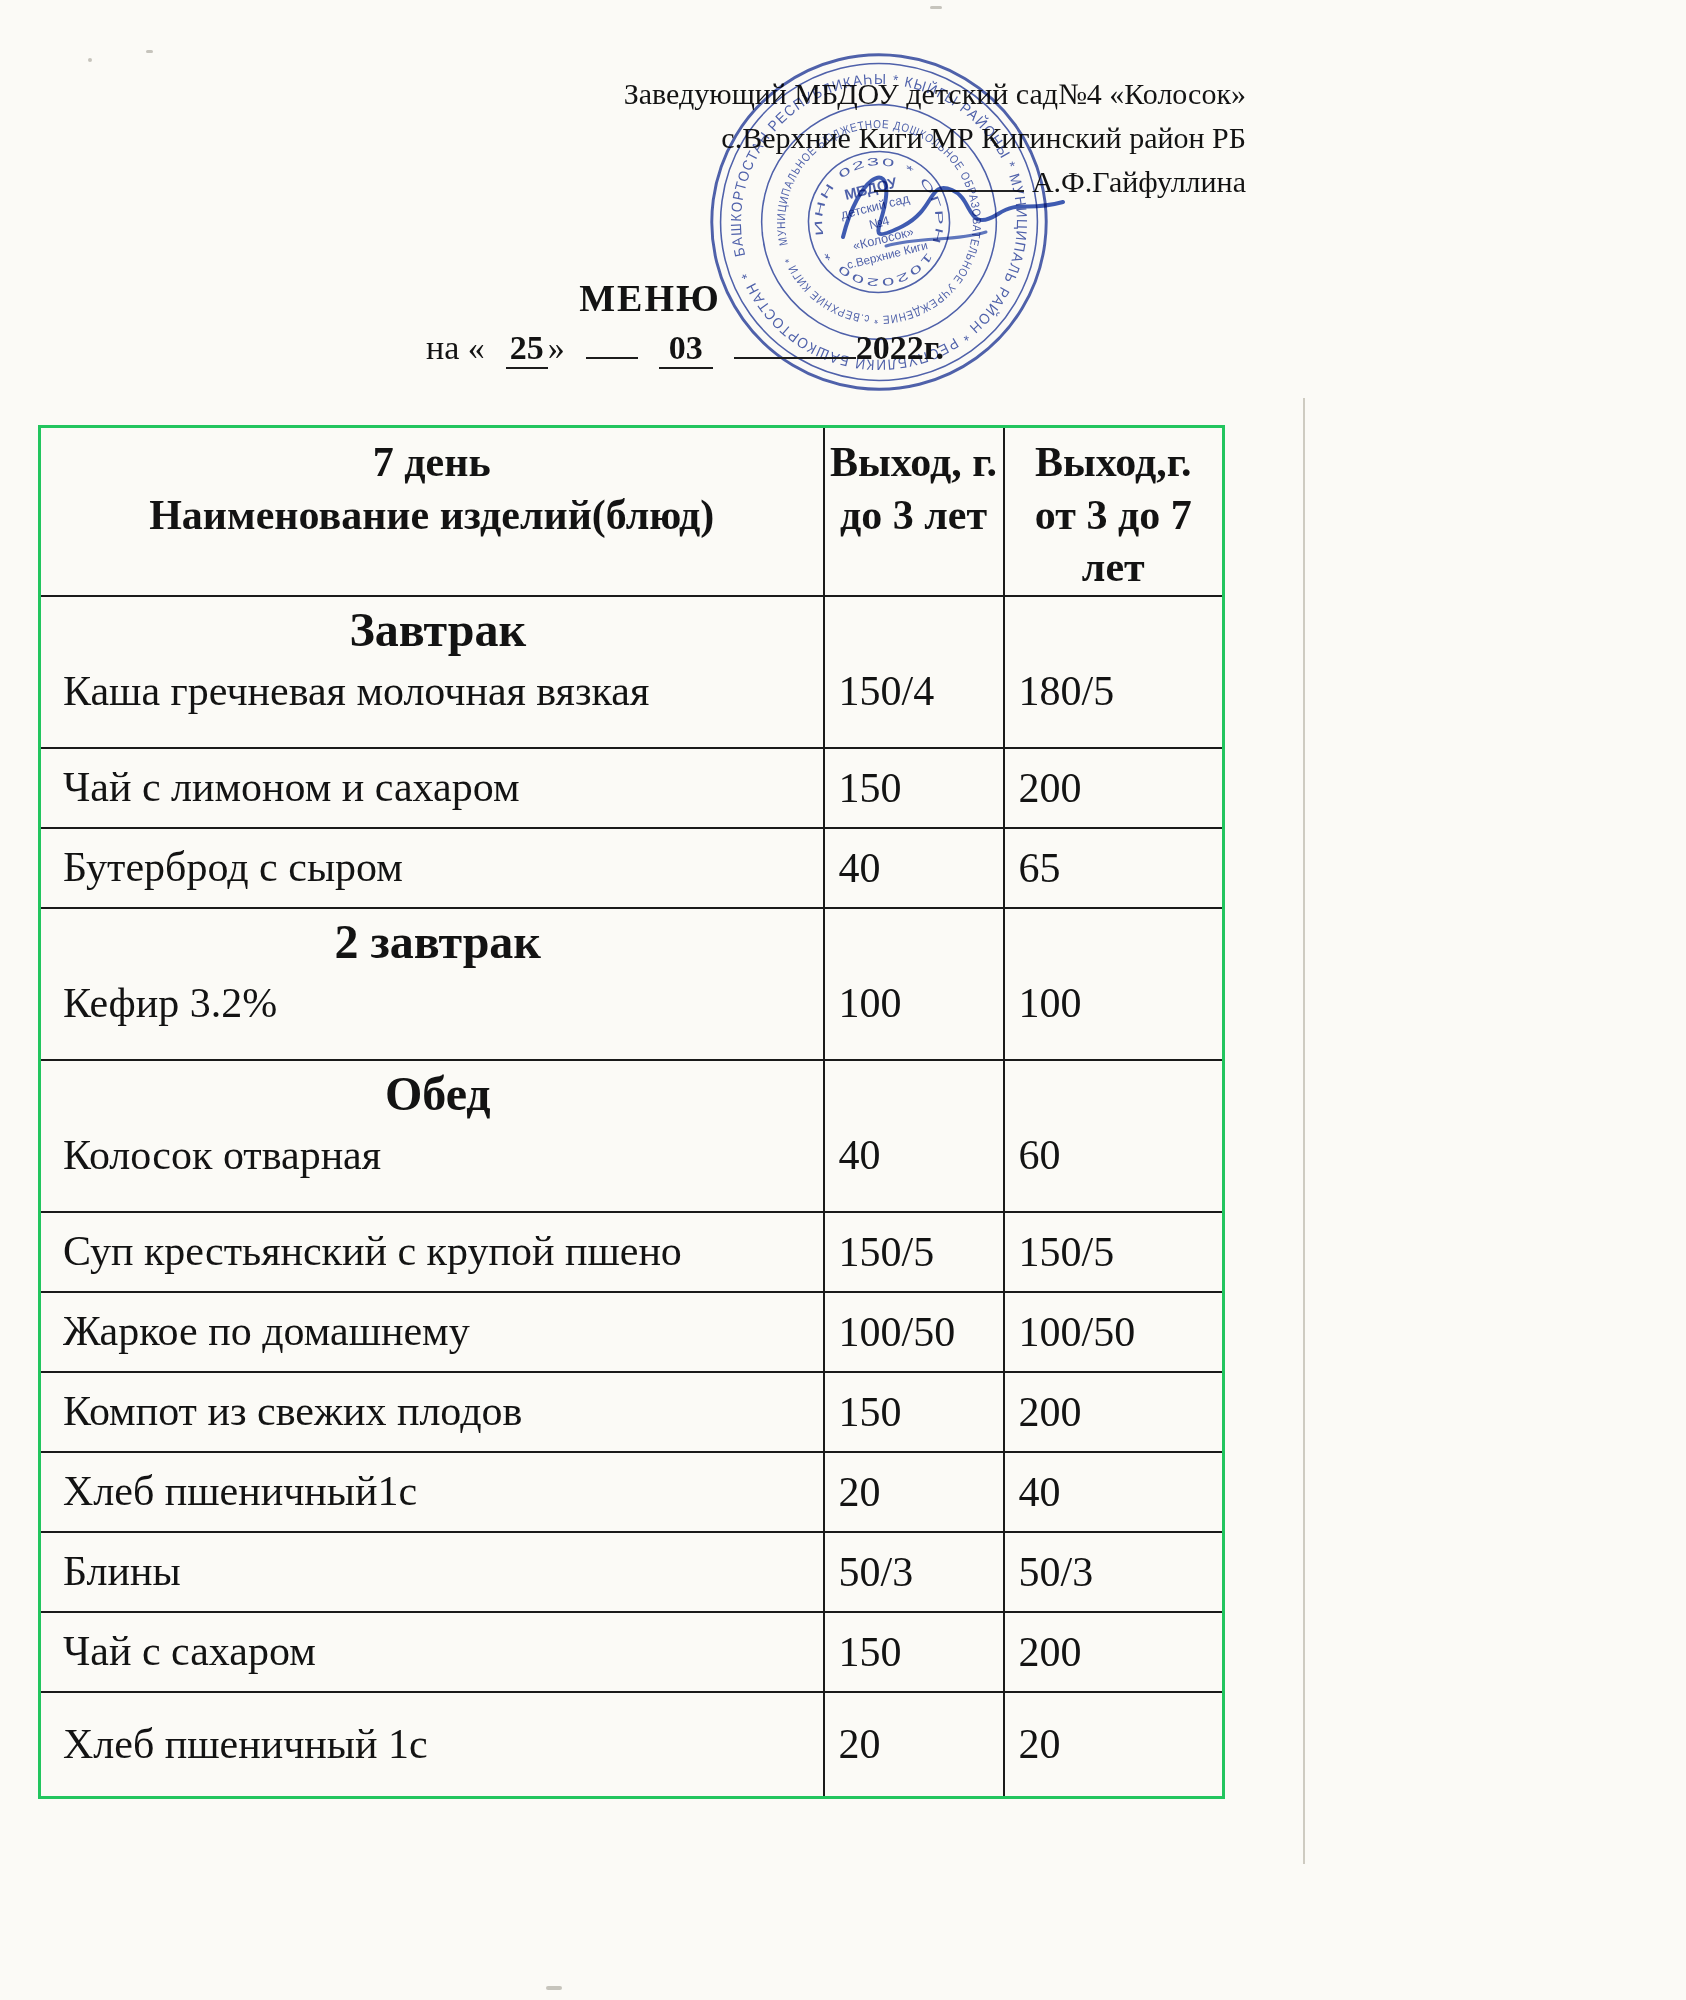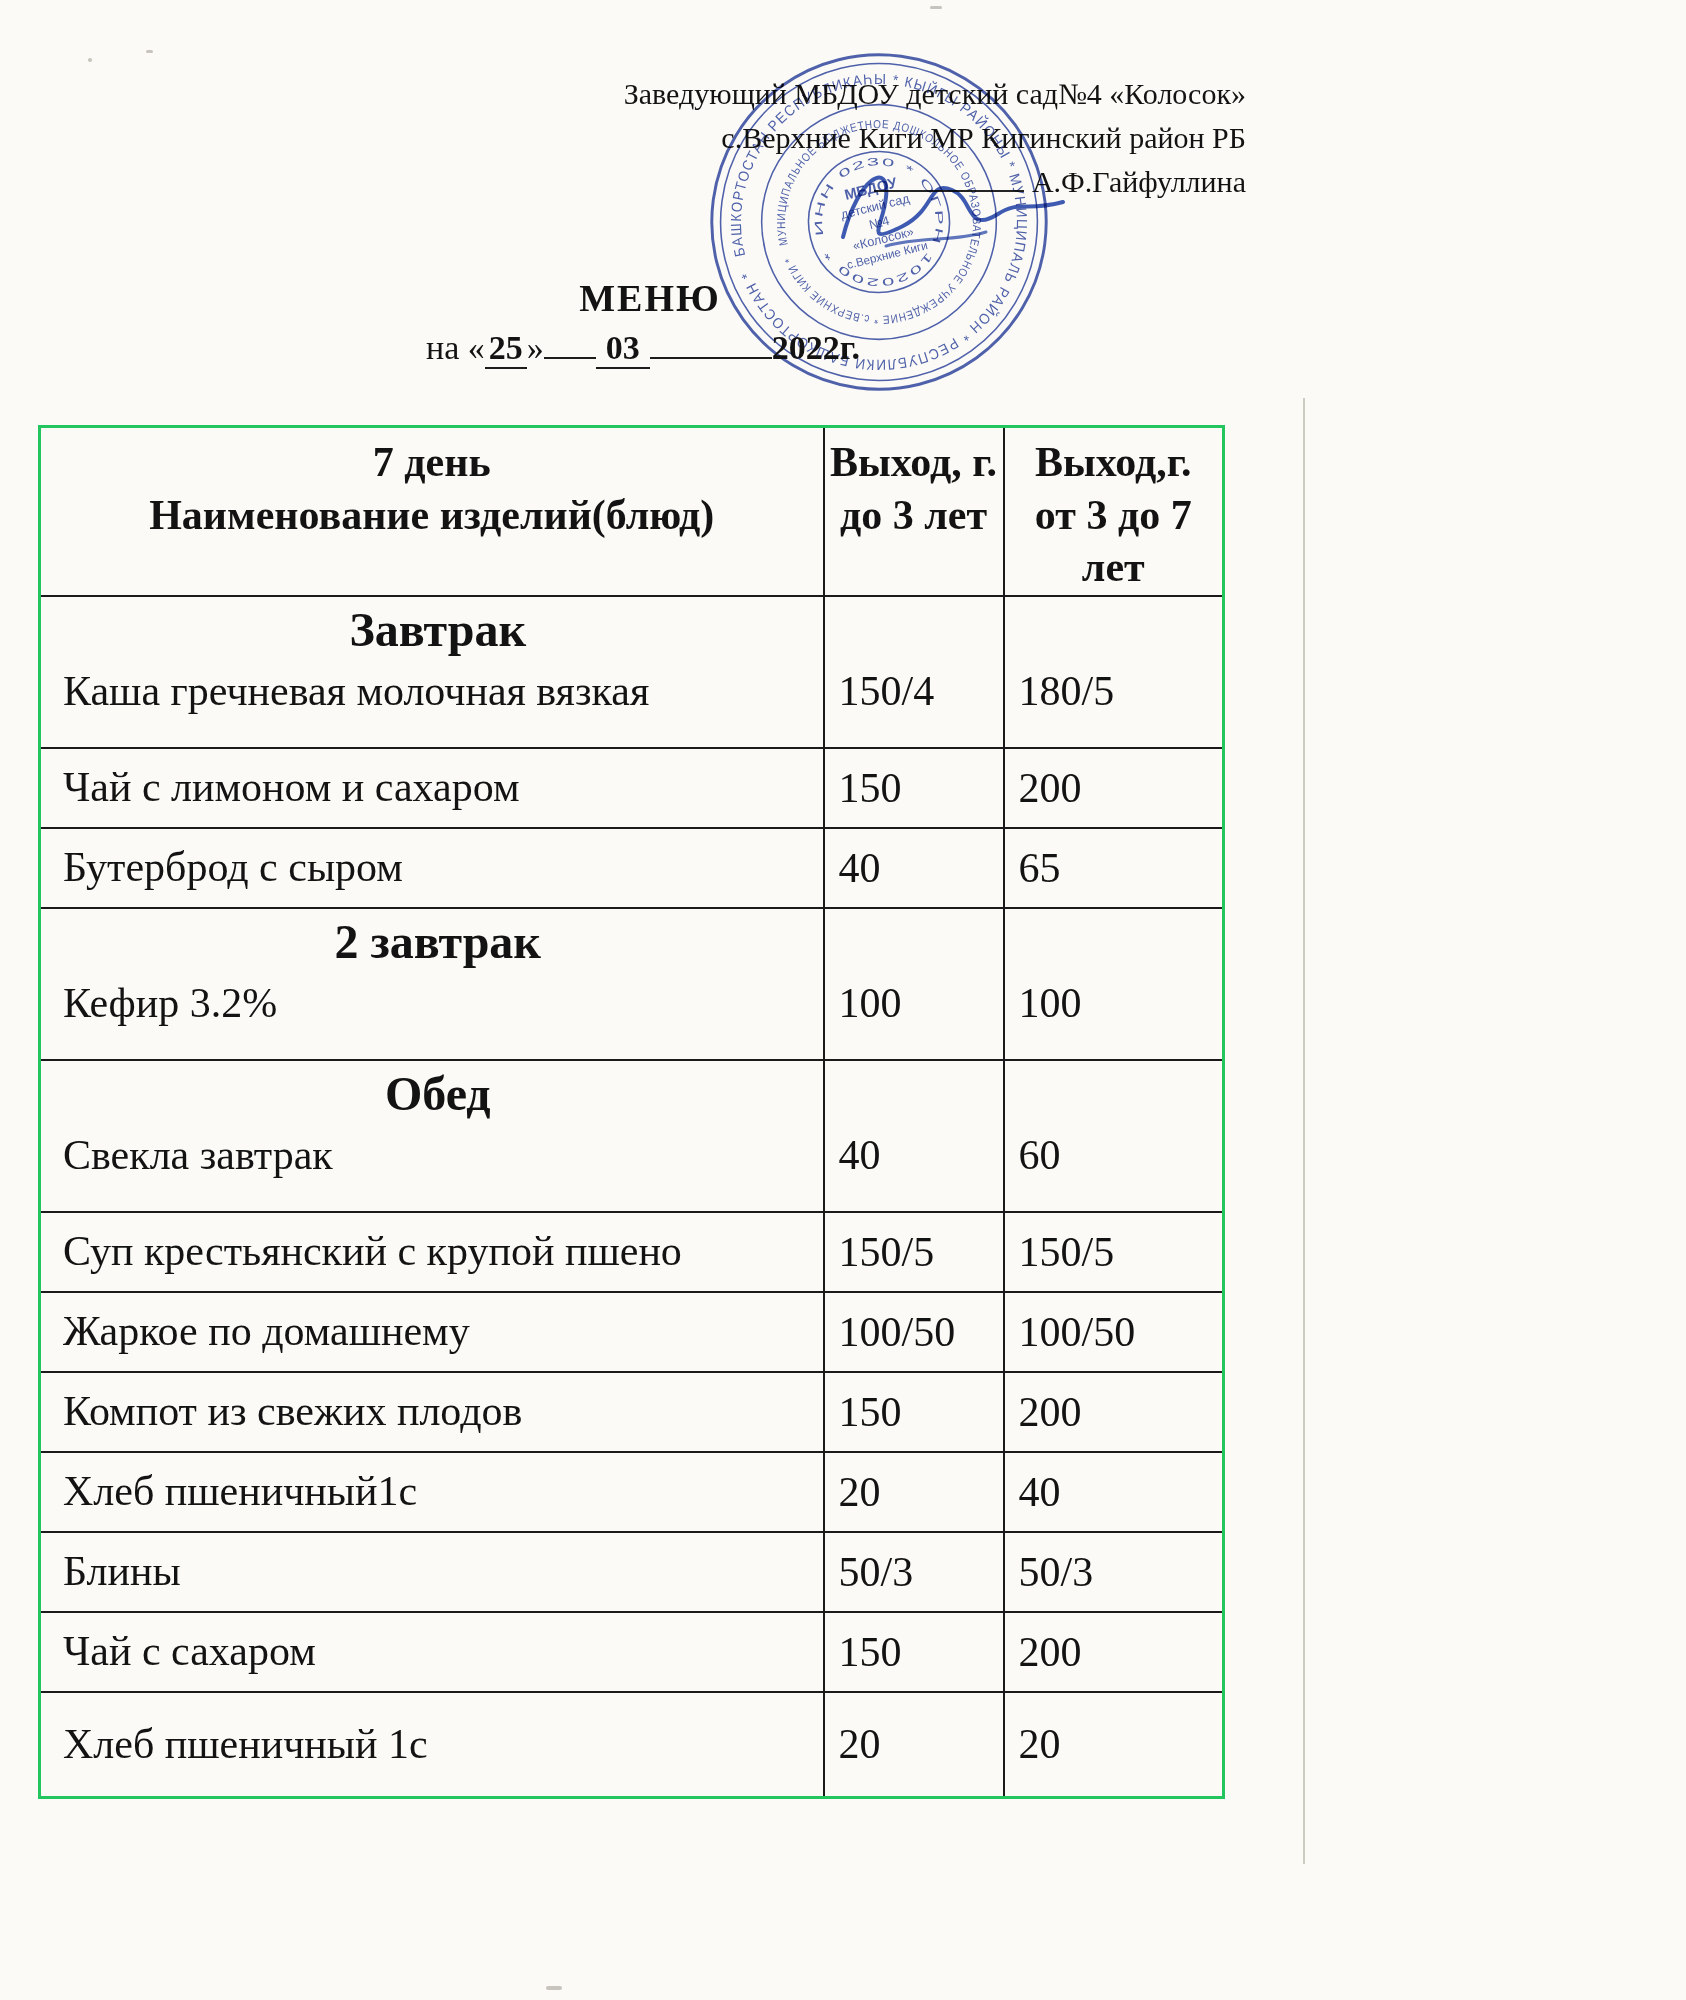--- a/index.html
+++ b/index.html
@@ -16,21 +16,21 @@
   }
   .approval .line{display:block;}
   .sig-rule{display:inline-block;width:150px;border-bottom:2px solid #242424;height:0.85em;margin-right:8px;}
   
   .menu-title{
     position:absolute;top:276px;left:560px;width:180px;text-align:center;
     font-weight:bold;font-size:38px;letter-spacing:2px;
   }
   .date-line{position:absolute;top:326px;left:426px;font-size:34px;white-space:nowrap;}
   .date-line .num{font-weight:bold;}
-  .date-line .u{display:inline-block;border-bottom:2.5px solid #1c1c1c;}
+  .date-line .u{display:inline-block;border-bottom:2.5px solid #1c1c1c;margin-left:21px;}
   .date-line .u-day{padding:0 4px;}
   .date-line .fill-a{width:52px;height:.9em;}
   .date-line .u-month{padding:0 10px;}
   .date-line .fill-b{width:122px;height:.9em;}
   
   .stamp{
     position:absolute;left:703px;top:46px;width:352px;height:352px;
     mix-blend-mode:multiply;opacity:.9;transform:rotate(-14deg);
     font-family:"Liberation Sans","DejaVu Sans",sans-serif;
   }
@@ -163,21 +163,21 @@
           <td class="dish-cell">
             <div class="section-title">2 завтрак</div>
             <div class="dish-name">Кефир 3.2%</div>
           </td>
           <td class="value-cell value-cell-1">100</td>
           <td class="value-cell value-cell-2">100</td>
         </tr>
         <tr class="menu-row tr-section tr-idx-4">
           <td class="dish-cell">
             <div class="section-title">Обед</div>
-            <div class="dish-name">Свекла завтрак</div>
+            <div class="dish-name">Колосок отварная</div>
           </td>
           <td class="value-cell value-cell-1">40</td>
           <td class="value-cell value-cell-2">60</td>
         </tr>
         <tr class="menu-row tr-plain tr-idx-5">
           <td class="dish-cell">
             <div class="dish-name">Суп крестьянский с крупой пшено</div>
           </td>
           <td class="value-cell value-cell-1">150/5</td>
           <td class="value-cell value-cell-2">150/5</td>

